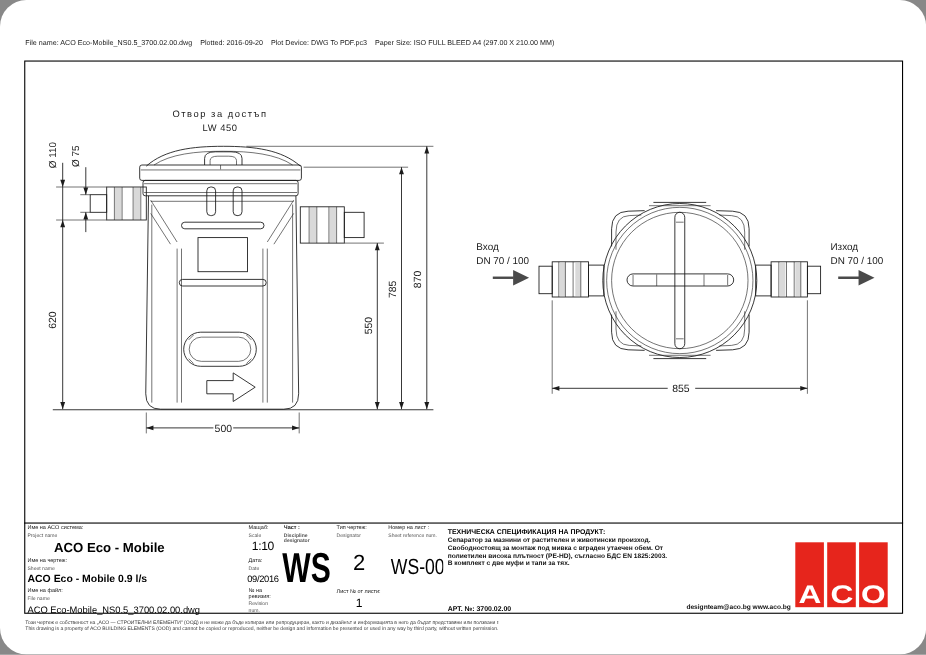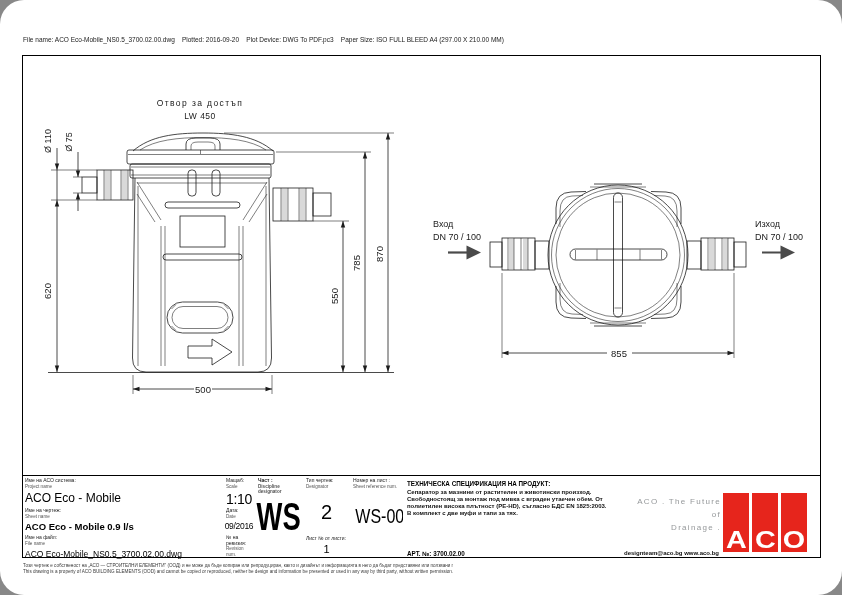--- a/index.html
+++ b/index.html
@@ -29,24 +29,24 @@
   .c2r2{left:201px;top:30px;width:32px;height:27px;border-right-width:1px;border-bottom-width:1px;}
   .c2r3{left:201px;top:57px;width:32px;height:26px;border-right-width:1px;}
   .c3{left:233px;top:0;width:48px;height:83px;border-right-width:1px;}
   .c4r1{left:281px;top:0;width:47px;height:58px;border-right-width:1px;border-bottom-width:1px;}
   .c4r2{left:281px;top:58px;width:47px;height:25px;border-right-width:1px;}
   .c5{left:328px;top:0;width:53px;height:83px;border-right-width:1px;}
   .c6{left:381px;top:0;width:218px;height:83px;border-right-width:1px;}
   .c7{left:599px;top:0;width:200px;height:83px;}
   .lab{font-size:5px;color:#222;line-height:5.6px;padding:2px 0 0 3px;}
   .lab .en{display:block;font-size:4.6px;color:#555;}
-  .v-project{font-weight:normal;font-size:12px;padding:2px 0 0 3px;white-space:nowrap;}
+  .v-project{font-weight:bold;font-size:12px;padding:2px 0 0 3px;white-space:nowrap;margin-left:24px;}
   .v-sheet{font-weight:bold;font-size:9.5px;padding:2px 0 0 3px;white-space:nowrap;}
   .v-file{font-weight:normal;font-size:8.5px;padding:3px 0 0 3px;white-space:nowrap;}
-  .v-mid{font-size:14px;text-align:center;margin-top:2px;letter-spacing:-.3px;}
+  .v-mid{font-size:11px;text-align:center;margin-top:2px;letter-spacing:-.3px;}
   .v-mid.sm{font-size:8.5px;}
   .c3{display:flex;align-items:center;justify-content:center;font-weight:bold;}
   .v-ws{font-size:38px;transform:scaleX(.72);transform-origin:50% 50%;white-space:nowrap;}
   .c4r1 .num{font-size:20px;text-align:center;margin-top:12px;}
   .c4r2 .num{font-size:11px;text-align:center;margin-top:1px;}
   .c5 .num{font-size:20px;text-align:center;margin-top:16px;transform:scaleX(.8);transform-origin:50% 50%;white-space:nowrap;}
   .c6{padding:0;position:relative;}
   .spec-title{font-weight:bold;font-size:6.3px;padding:4px 4px 0 4px;}
   .spec-body{font-weight:bold;font-size:6px;line-height:7px;padding:2px 14px 0 4px;color:#111;}
   .spec-art{position:absolute;left:4px;bottom:2px;font-weight:bold;font-size:6.3px;}
@@ -321,24 +321,20 @@
       <div class="num">WS-002</div>
     </div>
 
     <div class="cell c6">
       <div class="spec-title">ТЕХНИЧЕСКА СПЕЦИФИКАЦИЯ НА ПРОДУКТ:</div>
       <div class="spec-body">Сепаратор за мазнини от растителен и животински произход. Свободностоящ за монтаж под мивка с вграден утаечен обем. От полиетилен висока плътност (PE-HD), съгласно БДС EN 1825:2003. В комплект с две муфи и тапи за тях.</div>
       <div class="spec-art">АРТ. №: 3700.02.00</div>
     </div>
 
     <div class="cell c7">
-      <div class="slogan">
-        <span>ACO . The Future of</span><br>
-        <span>Drainage .</span>
-      </div>
       <div class="contacts">designteam@aco.bg  www.aco.bg</div>
       <div class="logo">
         <div class="bar" style="background: rgb(230, 37, 28);">
             <span>A</span>
           </div>
         <div class="bar" style="background: rgb(230, 37, 28);">
             <span>C</span>
           </div>
         <div class="bar" style="background: rgb(230, 37, 28);">
             <span>O</span>

